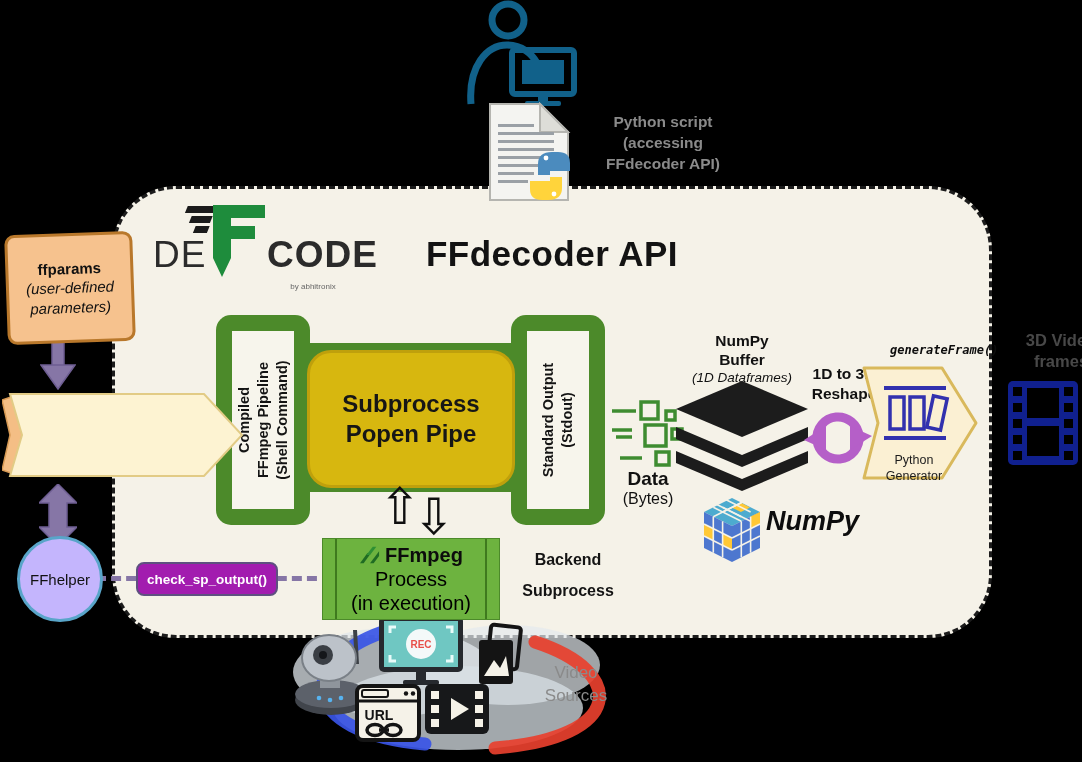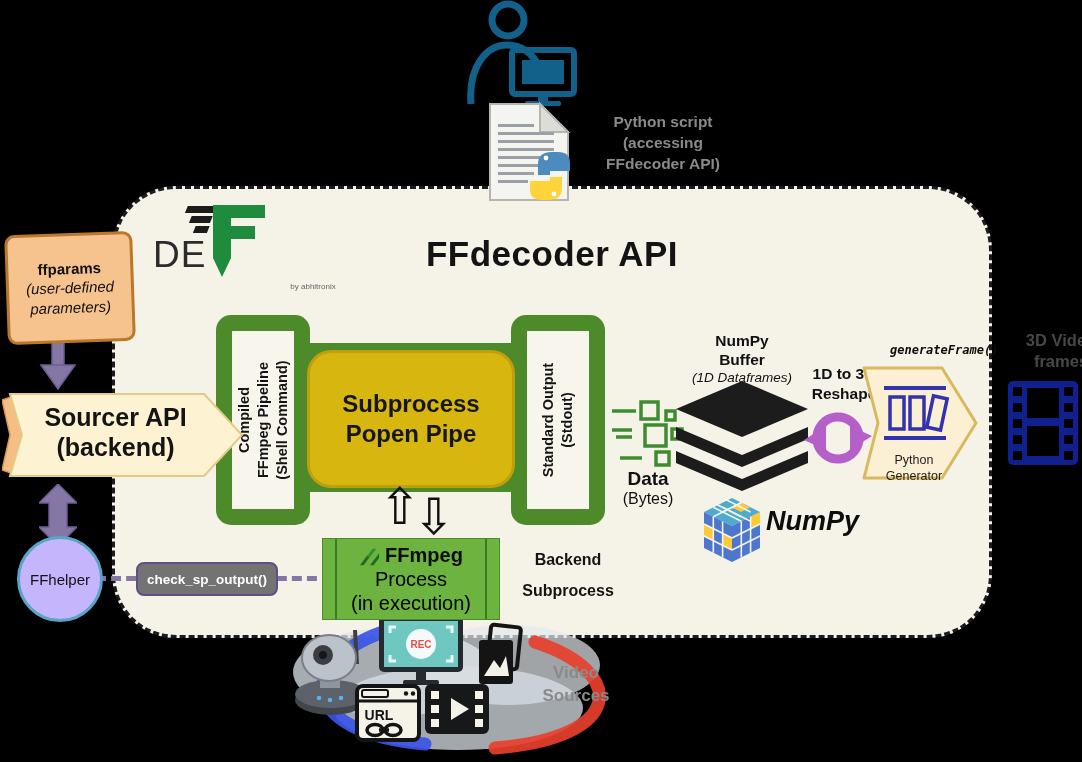--- a/index.html
+++ b/index.html
@@ -32,21 +32,21 @@
   #ffparams .t{font-size:15px;line-height:1.3;text-align:center;color:#111;}
   #ffparams .t .b{font-weight:700;font-style:normal;}
   #ffparams .t .i{font-style:italic;}
   #arrow-down-1{left:40px;top:340px;z-index:3;}
   #sourcer{left:2px;top:388px;width:242px;height:94px;z-index:5;}
   #sourcer-label{left:18px;top:402px;width:195px;font-size:25px;font-weight:600;line-height:1.2;text-align:center;color:#141414;z-index:6;}
   #arrow-updown{left:39px;top:484px;z-index:3;}
   #ffhelper{left:17px;top:536px;width:86px;height:86px;border-radius:50%;background:#c4b5fd;border:3px solid #59A5C9;
     box-sizing:border-box;display:flex;align-items:center;justify-content:center;font-size:15px;color:#111;z-index:4;}
   #check-line{left:96px;top:576px;width:236px;border-top:5px dashed #8676A6;z-index:2;}
-  #check-box{left:136px;top:562px;width:142px;height:34px;background:#737373;border:2px solid #5E5080;border-radius:8px;
+  #check-box{left:136px;top:562px;width:142px;height:34px;background:#a21caf;border:2px solid #5E5080;border-radius:8px;
     box-sizing:border-box;display:flex;align-items:center;justify-content:center;color:#fff;font-weight:700;font-size:13.5px;z-index:3;}
 
   
   .gblock{background:#4C8A2A;border-radius:15px;z-index:1;}
   #gb-left{left:216px;top:315px;width:94px;height:210px;}
   #gb-right{left:511px;top:315px;width:94px;height:210px;}
   #gb-bar{left:300px;top:343px;width:222px;height:149px;border-radius:0;}
   .wbox{background:#F7F5EC;z-index:2;}
   #wb-left{left:232px;top:331px;width:62px;height:178px;}
   #wb-right{left:527px;top:331px;width:62px;height:178px;}
@@ -59,21 +59,21 @@
   
   .harrow{font-family:"DejaVu Sans",sans-serif;font-size:50px;color:#0f0f0f;z-index:7;line-height:1;}
   #harrow-up{left:379px;top:482px;}
   #harrow-down{left:413px;top:492px;}
 
   
   #ffmpeg-box{left:322px;top:538px;width:178px;height:82px;background:#6DB33F;border:1px solid #4C8A2A;box-sizing:border-box;z-index:6;}
   #ffmpeg-box .edge{position:absolute;top:0;width:2px;height:100%;background:#3F7A1E;}
   #ffmpeg-box .content{position:absolute;left:14px;right:14px;top:2px;bottom:2px;display:flex;flex-direction:column;
     align-items:center;justify-content:center;line-height:1.2;}
-  #ffmpeg-box .brandrow{display:flex;align-items:flex-end;gap:4px;}
+  #ffmpeg-box .brandrow{display:flex;align-items:center;gap:4px;}
   #ffmpeg-box .brand{font-size:20px;font-weight:800;color:#0c0c0c;}
   #ffmpeg-box .sub{font-size:20px;color:#000000;}
   #backend-label{left:508px;top:544px;width:120px;font-size:16px;font-weight:600;line-height:1.95;text-align:center;color:#141414;}
 
   
   #data-icon{left:610px;top:398px;}
   #data-label{left:598px;top:468px;width:100px;text-align:center;}
   #data-label .b{font-size:19px;font-weight:700;text-align:center;}
   #data-label .i{font-size:16px;}
   #npbuf-label{left:672px;top:331px;width:140px;text-align:center;}
@@ -85,21 +85,21 @@
   #reshape-label{left:800px;top:364px;width:88px;font-size:15.5px;font-weight:600;line-height:1.3;text-align:center;}
   #reshape-icon{left:804px;top:406px;}
   #genfn-label{left:850px;top:343px;font-family:"DejaVu Sans Mono",monospace;font-style:italic;font-size:12px;font-weight:700;color:#0d0d0d;z-index:4;margin-left:40px;}
   #generator{left:862px;top:366px;z-index:4;}
   #generator-label{left:868px;top:452px;width:92px;font-size:12.5px;line-height:1.3;text-align:center;color:#1c1c1c;z-index:5;}
   #frames-label{left:992px;top:330px;width:90px;font-size:16.5px;font-weight:800;color:#484848;line-height:1.3;text-align:center;padding-left:24px;}
   #film-icon{left:1004px;top:380px;}
 
   
   #collage{left:283px;top:610px;z-index:5;}
-  #vs-label{left:524px;top:662px;width:104px;font-size:17px;font-weight:700;color:#8a8a8a;line-height:1.35;text-align:center;z-index:6;}
+  #vs-label{left:524px;top:662px;width:104px;font-size:17px;font-weight:400;color:#8a8a8a;line-height:1.35;text-align:center;z-index:6;}
 </style>
 </head>
 <body>
 
 <div id="stage">
 
   <div class="abs" id="api-container"></div>
 
   <div class="abs gblock" id="gb-bar"></div>
   <div class="abs gblock" id="gb-left"></div>
@@ -156,22 +156,20 @@
 
   <svg class="abs" id="arrow-down-1" width="36" height="50" viewBox="0 0 36 50">
     <rect x="12" y="0" width="12" height="26" fill="#8676A6" stroke="#6E5E92" stroke-width="1.5"></rect>
     <polygon points="1,25 35,25 18,49" fill="#8676A6" stroke="#6E5E92" stroke-width="1.5"></polygon>
   </svg>
 
   <svg class="abs" id="sourcer" width="242" height="94" viewBox="0 0 242 94">
     <polygon points="0,12 12,8 20,47 12,86 0,82 8,47" fill="#F4BE85" stroke="#D79A55" stroke-width="1.5"></polygon>
     <polygon points="8,6 202,6 240,47 202,88 8,88 20,47" fill="#FDF3D2" stroke="#E2CB85" stroke-width="2"></polygon>
   </svg>
-  <div class="abs ml" id="sourcer-label">Sourcer API
-(backend)</div>
 
   <svg class="abs" id="arrow-updown" width="38" height="62" viewBox="0 0 38 62">
     <polygon points="19,0 38,19 28,19 28,43 38,43 19,62 0,43 10,43 10,19 0,19" fill="#8676A6" stroke="#6E5E92" stroke-width="1.5"></polygon>
   </svg>
 
   <div class="abs" id="ffhelper">
     <span>FFhelper</span>
   </div>
 
   <svg class="abs" id="data-icon" width="92" height="72" viewBox="0 0 92 72">
@@ -385,17 +383,18 @@
   <div class="abs" id="logo">
     <svg width="210" height="95" viewBox="0 0 210 95" style="position:absolute;left:0;top:0;">
       <g fill="#1b1b1b" transform="skewX(-22)">
         <rect x="36" y="8" width="28" height="7"></rect>
         <rect x="44" y="18" width="21" height="7"></rect>
         <rect x="52" y="28" width="14" height="7"></rect>
       </g>
       <path d="M58,7 L110,7 L110,20 L76,20 L76,28 L100,28 L100,41 L76,41 L76,60 L67,79 L58,60 Z" fill="#1E8C3C"></path>
     </svg>
     <span class="de">DE</span>
+    <span class="code">CODE</span>
     <span class="byline">by abhitronix</span>
   </div>
   <div class="abs" id="api-title">FFdecoder API</div>
 
 </div>
 
 </body></html>

